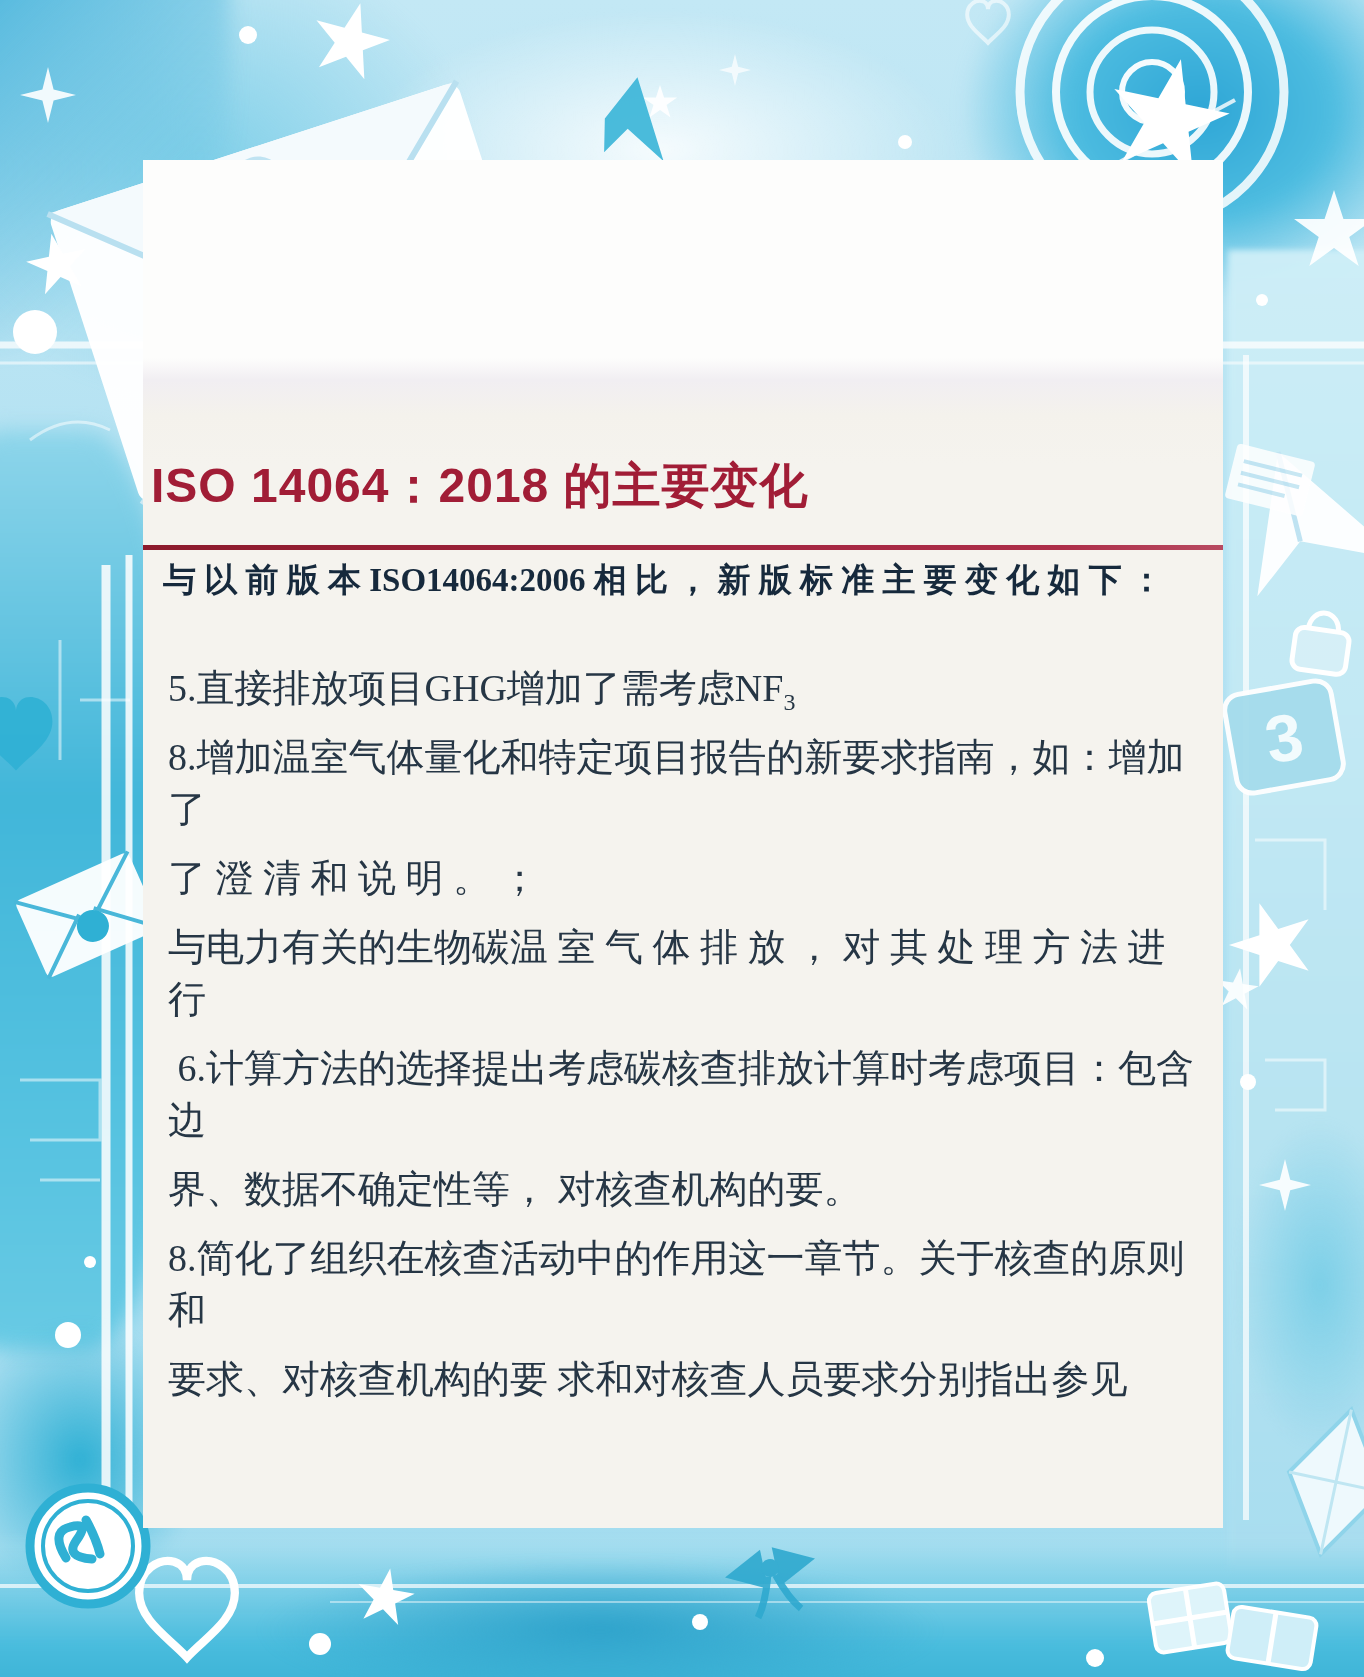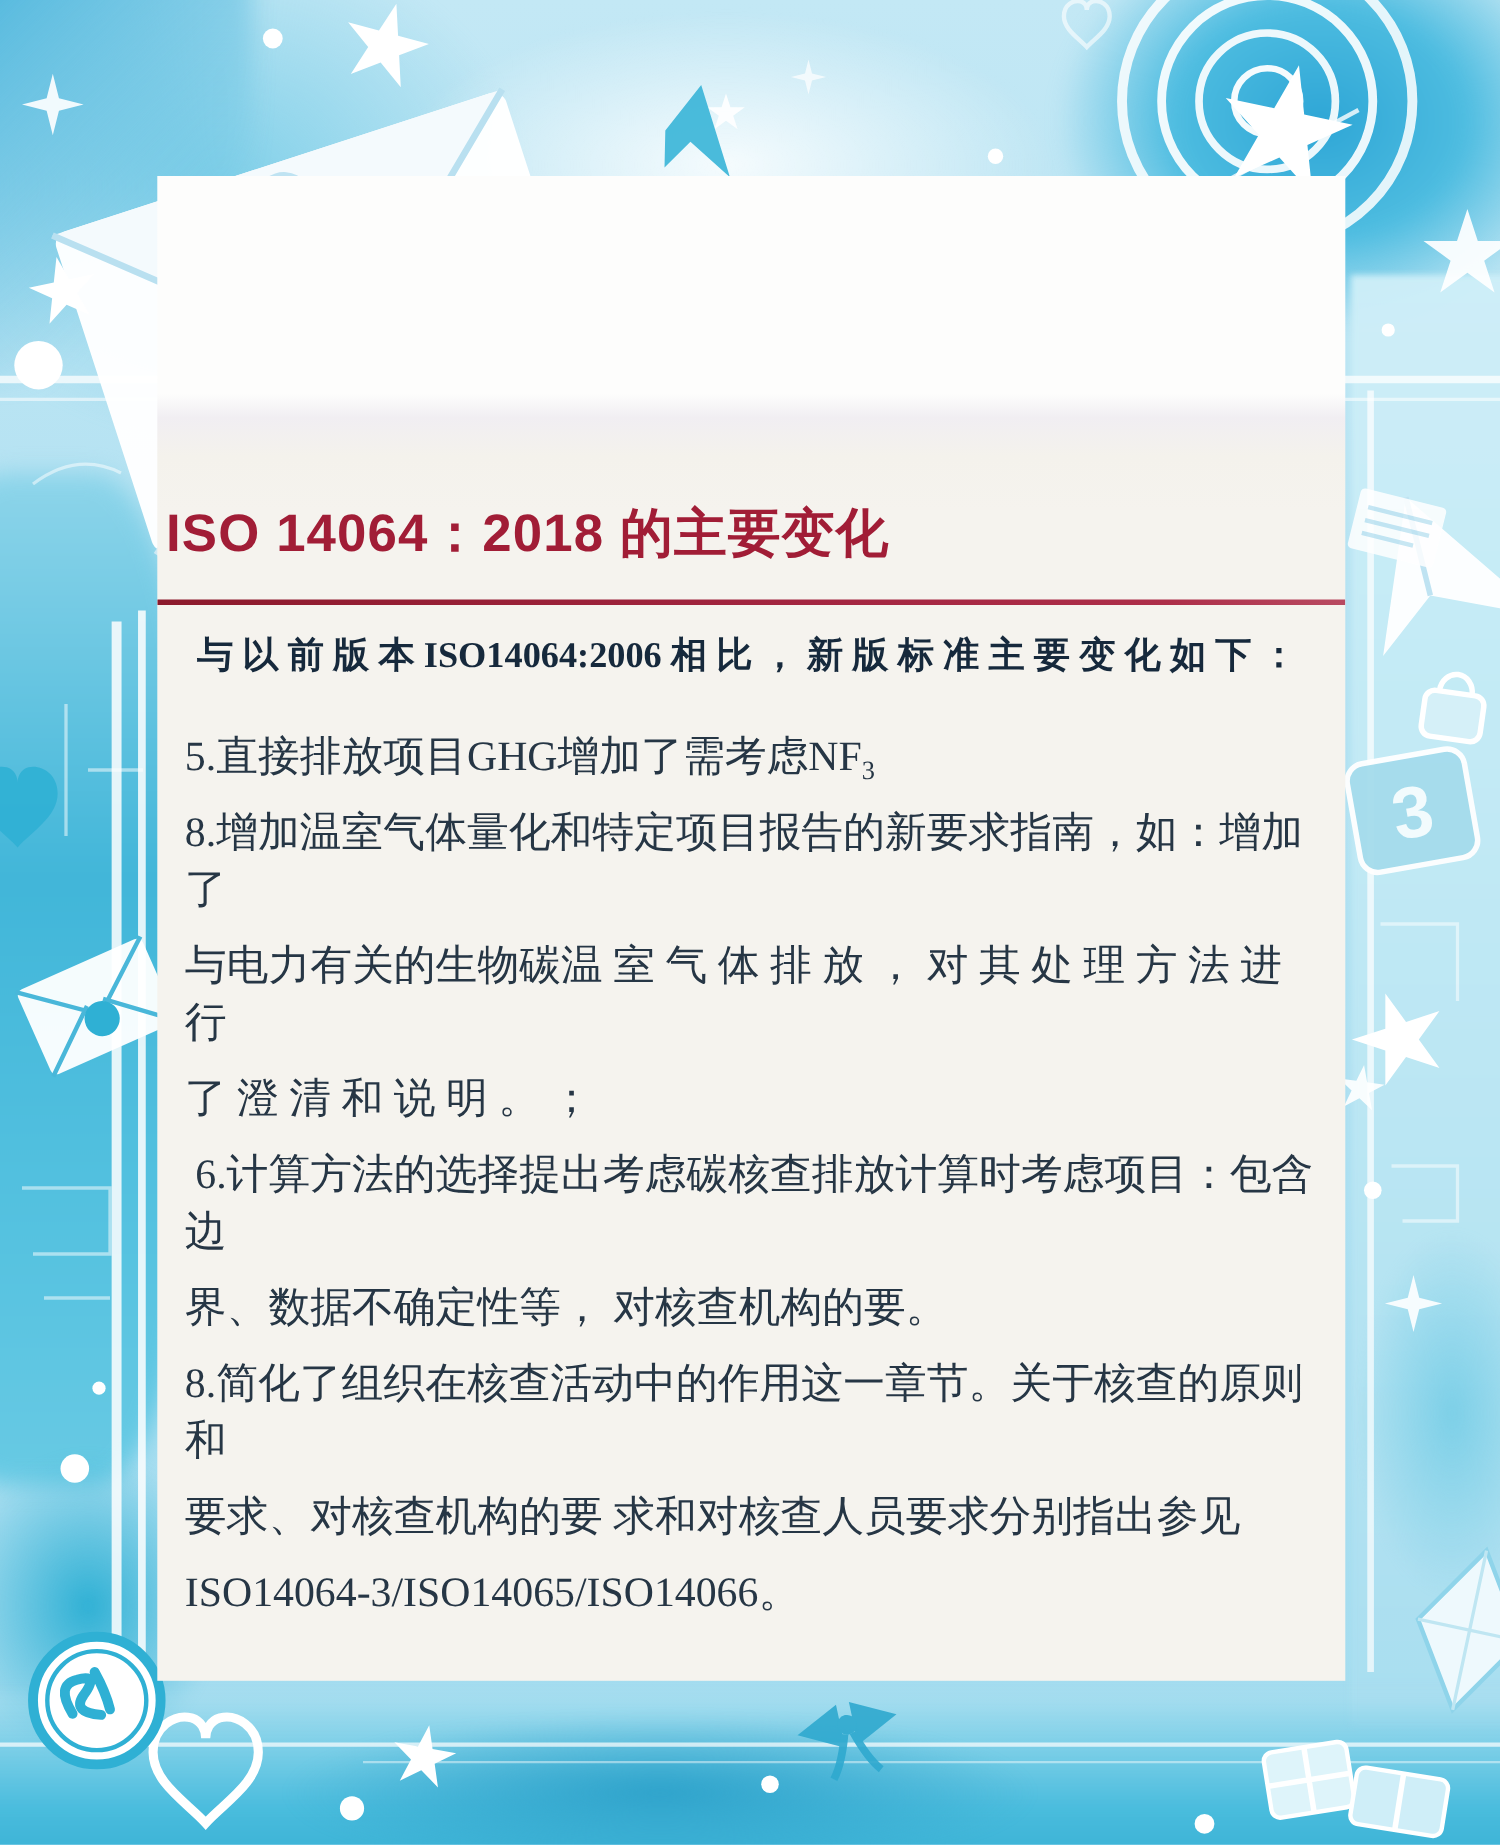--- a/index.html
+++ b/index.html
@@ -24,21 +24,21 @@
     position:absolute;left:143px;top:160px;width:1080px;height:1368px;overflow:hidden;
     background:linear-gradient(180deg,#fdfdfc 0px,#fdfdfc 198px,#f1eef2 220px,#f4f2ec 255px,#f5f3ee 305px,#f5f3ee 100%);
   }
   .heading{
     position:absolute;left:8px;top:300px;margin:0;
     font:700 48px/1.1 "Liberation Sans",sans-serif;color:#a11d36;letter-spacing:1px;white-space:pre;
   }
   .rule{position:absolute;left:0;top:385px;width:1080px;height:5px;
     background:linear-gradient(90deg,#8c1a2c 0%,#a32540 55%,#ad2e49 85%,#b84a61 100%);}
   .intro{
-    position:absolute;left:20px;top:398px;margin:16px;white-space:pre;
+    position:absolute;left:20px;top:398px;margin:0;white-space:pre;
     font:700 33px/1.35 "Liberation Serif",serif;color:#16293c;
   }
   .intro b{font-weight:700;}
   .bodyblock{position:absolute;left:8px;top:485px;width:1062px;}
   .bline{margin:17px;white-space:pre-wrap;font:400 38px/52px "Liberation Serif",serif;color:#263645;}
   .bline sub{font-size:24px;line-height:0;}
 </style>
 </head>
 <body>
 
@@ -199,23 +199,22 @@
 
   <div class="card">
     <h1 class="heading">ISO 14064：2018 的主要变化</h1>
     <div class="rule"></div>
 
     <p class="intro"><span>与 以 前 版 本 </span><b>ISO14064:2006</b><span> 相 比 ， 新 版 标 准 主 要 变 化 如 下 ：</span></p>
 
     <div class="bodyblock">
       <p class="bline"><span>5.直接排放项目GHG增加了需考虑NF</span><sub>3</sub></p>
       <p class="bline">8.增加温室气体量化和特定项目报告的新要求指南，如：增加了</p>
+      <p class="bline">了 澄 清 和 说 明 。 ；</p>
       <p class="bline">与电力有关的生物碳温 室 气 体 排 放 ， 对 其 处 理 方 法 进 行</p>
-      <p class="bline">了 澄 清 和 说 明 。 ；</p>
       <p class="bline"> 6.计算方法的选择提出考虑碳核查排放计算时考虑项目：包含边</p>
       <p class="bline">界、数据不确定性等， 对核查机构的要。</p>
       <p class="bline">8.简化了组织在核查活动中的作用这一章节。关于核查的原则和</p>
       <p class="bline">要求、对核查机构的要 求和对核查人员要求分别指出参见</p>
-      <p class="bline">ISO14064-3/ISO14065/ISO14066。</p>
     </div>
   </div>
 
 </div>
 
 </body></html>

